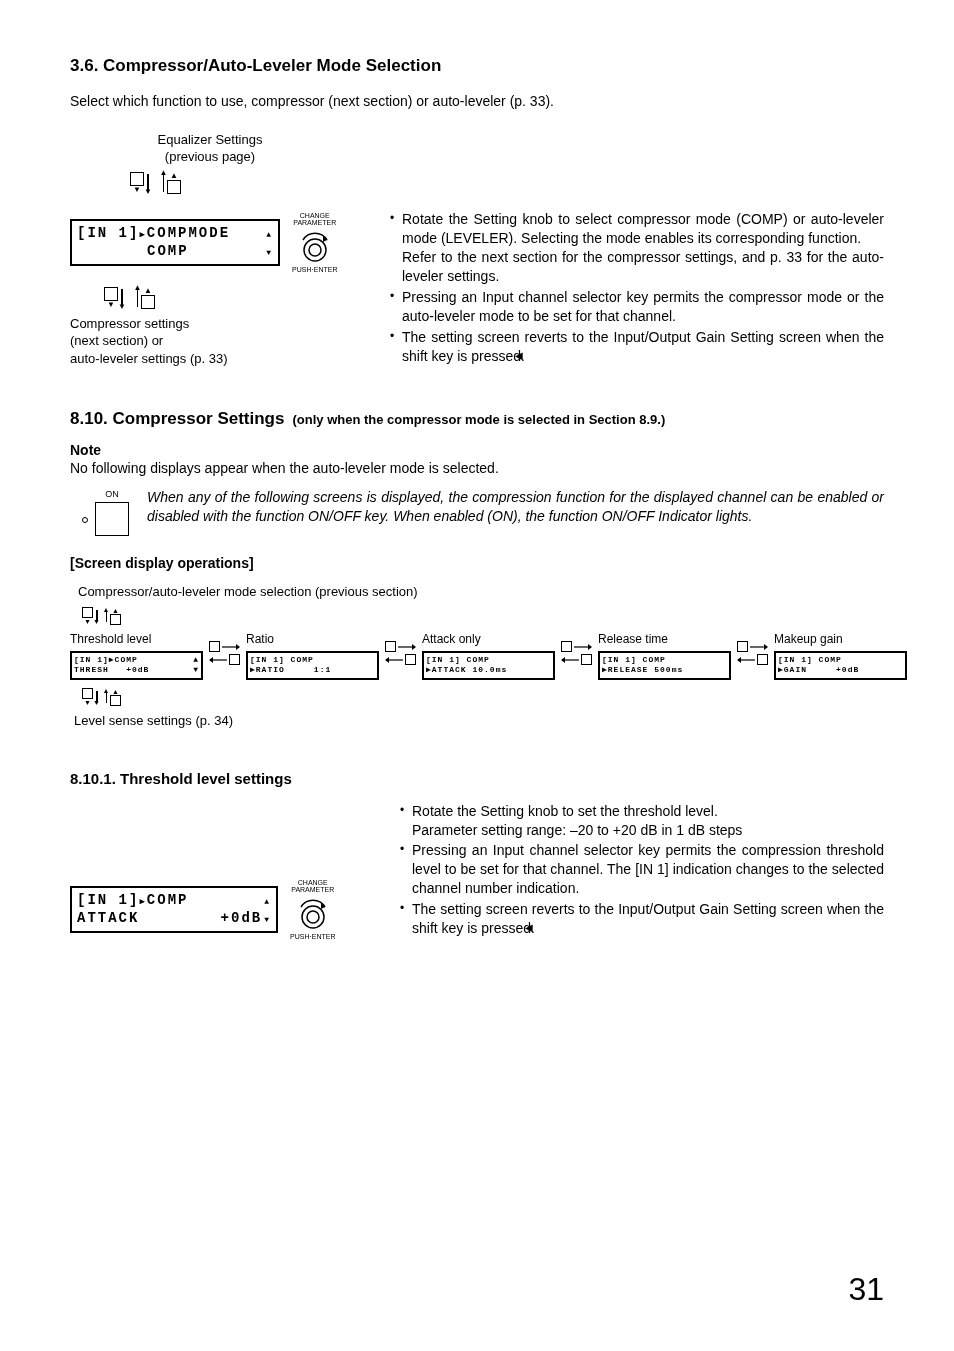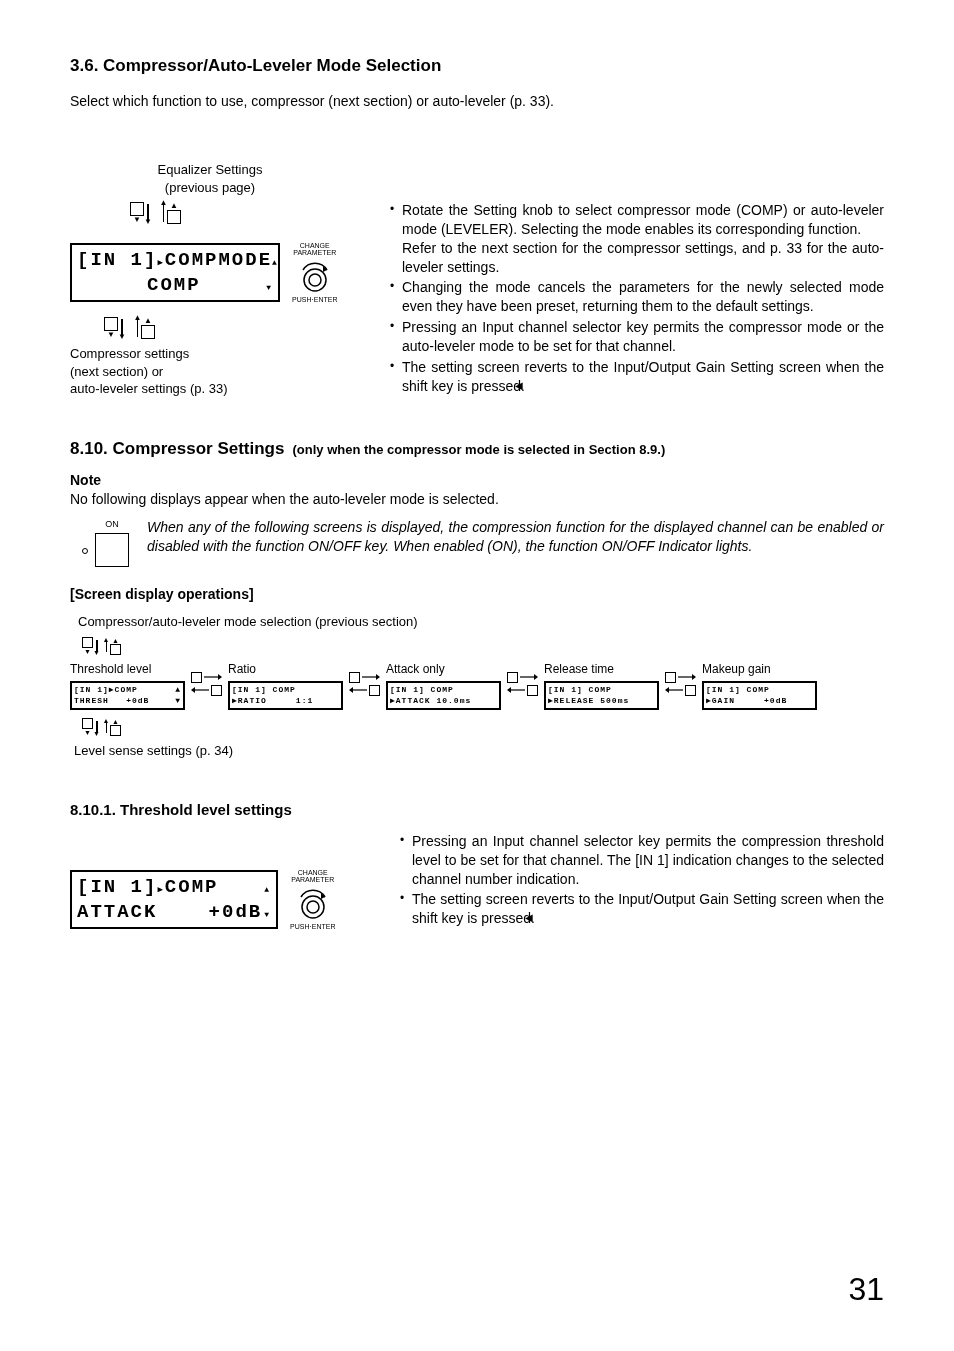--- a/index.html
+++ b/index.html
@@ -22,29 +22,29 @@
   .leftcol { flex: 0 0 280px; }
   .rightcol { flex: 1; text-align: justify; }
   .bullets { list-style: none; padding: 0; margin: 0; }
   .bullets li { position: relative; padding-left: 12px; margin-bottom: 2px; text-align: justify;}
   .bullets li::before { content: "•"; position: absolute; left: 0; top: 0; font-size: 12px;}
   .note-label { font-weight: bold; }
   .lcd {
     border: 2px solid #000;
     font-family: "Courier New", monospace;
     font-weight: bold;
-    font-size: 19px;
+    font-size: 14px;
     letter-spacing: 2px;
     padding: 3px 5px 3px 5px;
     line-height: 1.3;
     display: inline-block;
     background: #fff;
   }
   .lcd .line { white-space: pre; display: flex; justify-content: space-between; align-items: center;}
-  .lcd-small { font-size: 8px; letter-spacing: 1px; padding: 2px; width: 115px;}
+  .lcd-small { font-size: 8px; letter-spacing: 1px; padding: 2px; width: 133px;}
   .tri-up::after { content: "▲"; font-size: 8px; }
   .tri-down::after { content: "▼"; font-size: 8px; }
   .tri-left::before { content: "◀"; font-size: 10px; margin-right:1px;}
   .ptr::before { content: "▶"; font-size: 9px; margin-right: 0;}
   .knob-wrap { display: inline-flex; flex-direction: column; align-items: center; font-size: 7px; letter-spacing: 0; line-height: 1; gap: 2px;}
   .knob-wrap svg { display:block; }
   .navarrows { display:flex; gap: 14px; align-items:center; margin: 6px 0 6px 30px;}
   .nav-arrow-btn { display:flex; flex-direction:column; align-items:center;}
   .sq { width:14px; height:14px; border:1.5px solid #000; background:#fff;}
   .sq-tri-down { font-size:8px; line-height:1; }
@@ -149,21 +149,20 @@
         <span>auto-leveler settings (p. 33)</span>
       </div>
     </div>
 
     <div class="rightcol" style="padding-top:70px;">
       <ul class="bullets">
         <li>
           <span>Rotate the Setting knob to select compressor mode (COMP) or auto-leveler mode (LEVELER). Selecting the mode enables its corresponding function.</span><br>
           <span>Refer to the next section for the compressor settings, and p. 33 for the auto-leveler settings.</span>
         </li>
-        <li>Changing the mode cancels the parameters for the newly selected mode even they have been preset, returning them to the default settings.</li>
         <li>Pressing an Input channel selector key permits the compressor mode or the auto-leveler mode to be set for that channel.</li>
         <li style="position:relative;">
           <span>The setting screen reverts to the Input/Output Gain Setting screen when the      shift key is pressed.</span>
           <span class="tri-left" style="position:absolute; left:125px; bottom:2px;"></span>
         </li>
       </ul>
     </div>
   </div>
 </div>
 
@@ -358,20 +357,24 @@
               <circle cx="18" cy="22" r="11" fill="none" stroke="#000" stroke-width="1.5"></circle>
               <circle cx="18" cy="22" r="6" fill="none" stroke="#000" stroke-width="1.5"></circle>
             </svg>
           <span>PUSH·ENTER</span>
         </div>
       </div>
     </div>
 
     <div class="rightcol">
       <ul class="bullets">
+        <li>
+          <span>Rotate the Setting knob to set the threshold level.</span><br>
+          <span>Parameter setting range: –20 to +20 dB in 1 dB steps</span>
+        </li>
         <li>Pressing an Input channel selector key permits the compression threshold level to be set for that channel. The [IN 1] indication changes to the selected channel number indication.</li>
         <li style="position:relative;">
           <span>The setting screen reverts to the Input/Output Gain Setting screen when the      shift key is pressed.</span>
           <span class="tri-left" style="position:absolute; left:125px; bottom:2px;"></span>
         </li>
       </ul>
     </div>
   </div>
 </div>
 

